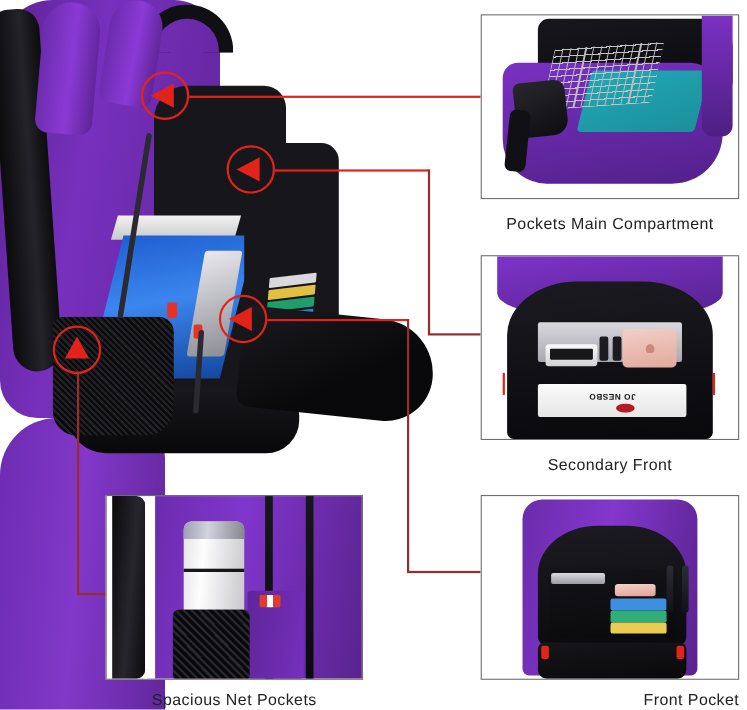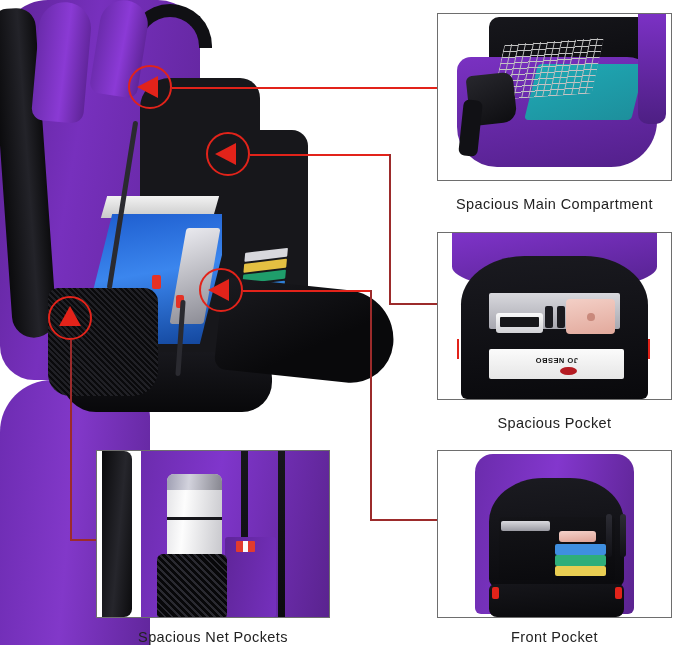--- a/index.html
+++ b/index.html
@@ -256,40 +256,40 @@
     <div class="ph">
       <div class="lid"></div>
       <div class="bag"></div>
       <div class="teal"></div>
       <div class="kbd"></div>
       <div class="pouch"></div>
       <div class="sstrap"></div>
       <div class="rsliver"></div>
     </div>
   </div>
-  <div class="caption" style="left:437px;top:196px;width:235px;">Spacious Main Compartment</div>
+  <div class="caption" style="left:437px;top:196px;width:235px;">Pockets Main Compartment</div>
 
   <div class="panel p2" style="left:437px;top:232px;width:235px;height:168px;">
     <div class="ph">
       <div class="purp"></div>
       <div class="blk"></div>
       <div class="tab"></div>
       <div class="pbank"></div>
       <div class="pen" style="left:46%;top:44%;"></div>
       <div class="pen" style="left:51%;top:44%;"></div>
       <div class="phone"></div>
       <div class="book">
         <div class="sp">JO NESBO</div>
         <div class="dot"></div>
       </div>
       <div class="zl" style="left:8%;top:64%;height:12%;"></div>
       <div class="zl" style="left:90%;top:64%;height:12%;"></div>
     </div>
   </div>
-  <div class="caption" style="left:437px;top:415px;width:235px;">Spacious Pocket</div>
+  <div class="caption" style="left:437px;top:415px;width:235px;">Secondary Front</div>
 
   <div class="panel p3" style="left:96px;top:450px;width:234px;height:168px;">
     <div class="ph">
       <div class="purp"></div>
       <div class="strapL"></div>
       <div class="gap"></div>
       <div class="zipv" style="left:62%;"></div>
       <div class="zipv" style="left:78%;"></div>
       <div class="pocketflap"></div>
       <div class="bottle">
@@ -312,15 +312,15 @@
       <div class="card" style="top: 56%; background: rgb(63, 143, 224);"></div>
       <div class="card" style="top: 62.5%; background: rgb(47, 174, 122);"></div>
       <div class="card" style="top: 69%; background: rgb(232, 205, 82);"></div>
       <div class="zipper" style="left:72%;top:38%;"></div>
       <div class="zipper" style="left:78%;top:38%;"></div>
       <div class="btm"></div>
       <div class="zp" style="left:23%;top:82%;width:3%;height:7%;"></div>
       <div class="zp" style="left:76%;top:82%;width:3%;height:7%;"></div>
     </div>
   </div>
-  <div class="caption" style="left:437px;top:629px;width:235px;">Front Pocket</div>
+  <div class="caption" style="left:437px;top:629px;width:235px;text-align:right;">Front Pocket</div>
 
 </div>
 
 </body></html>

